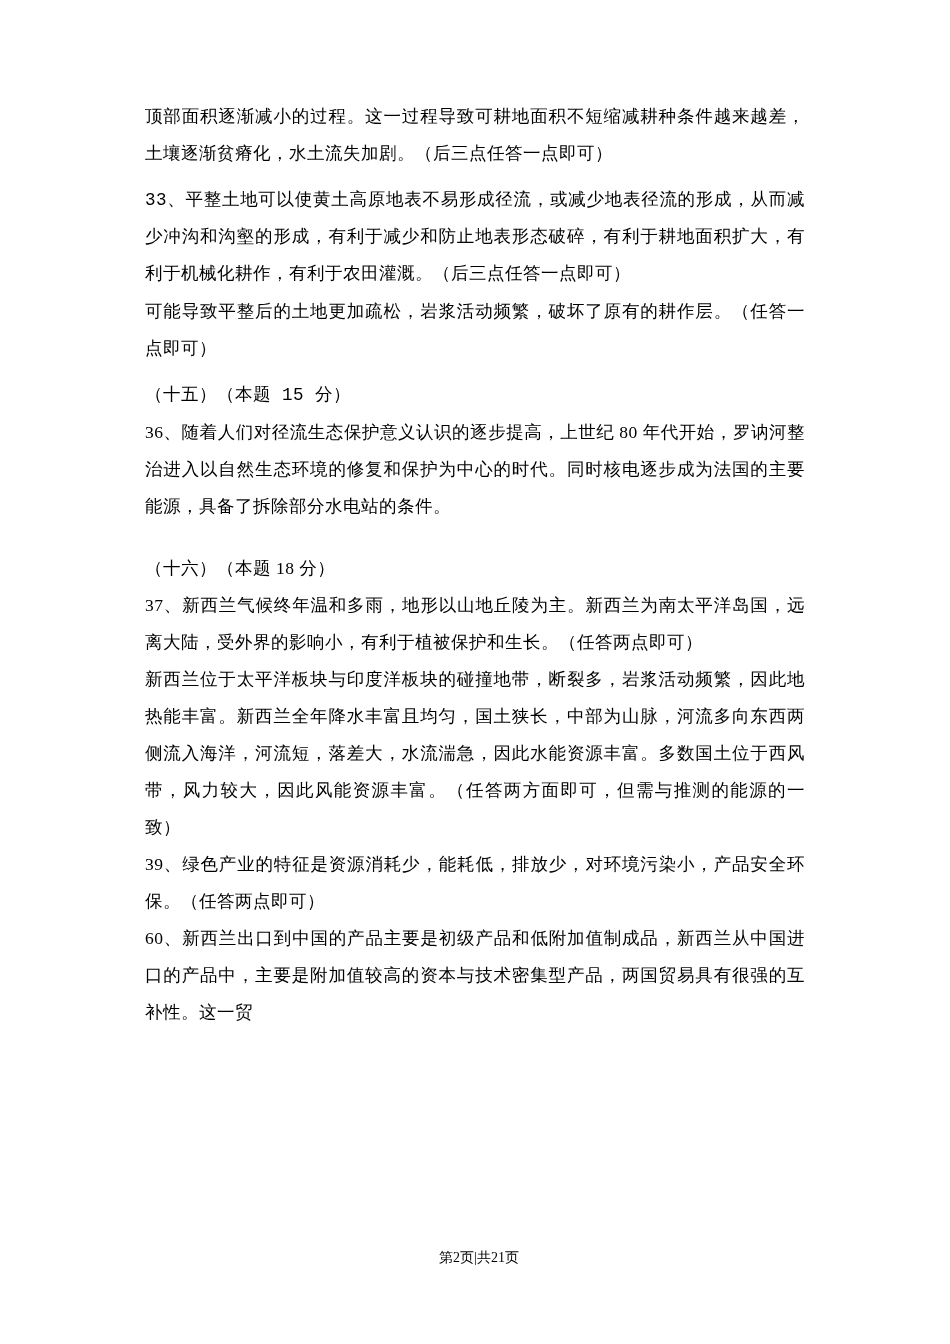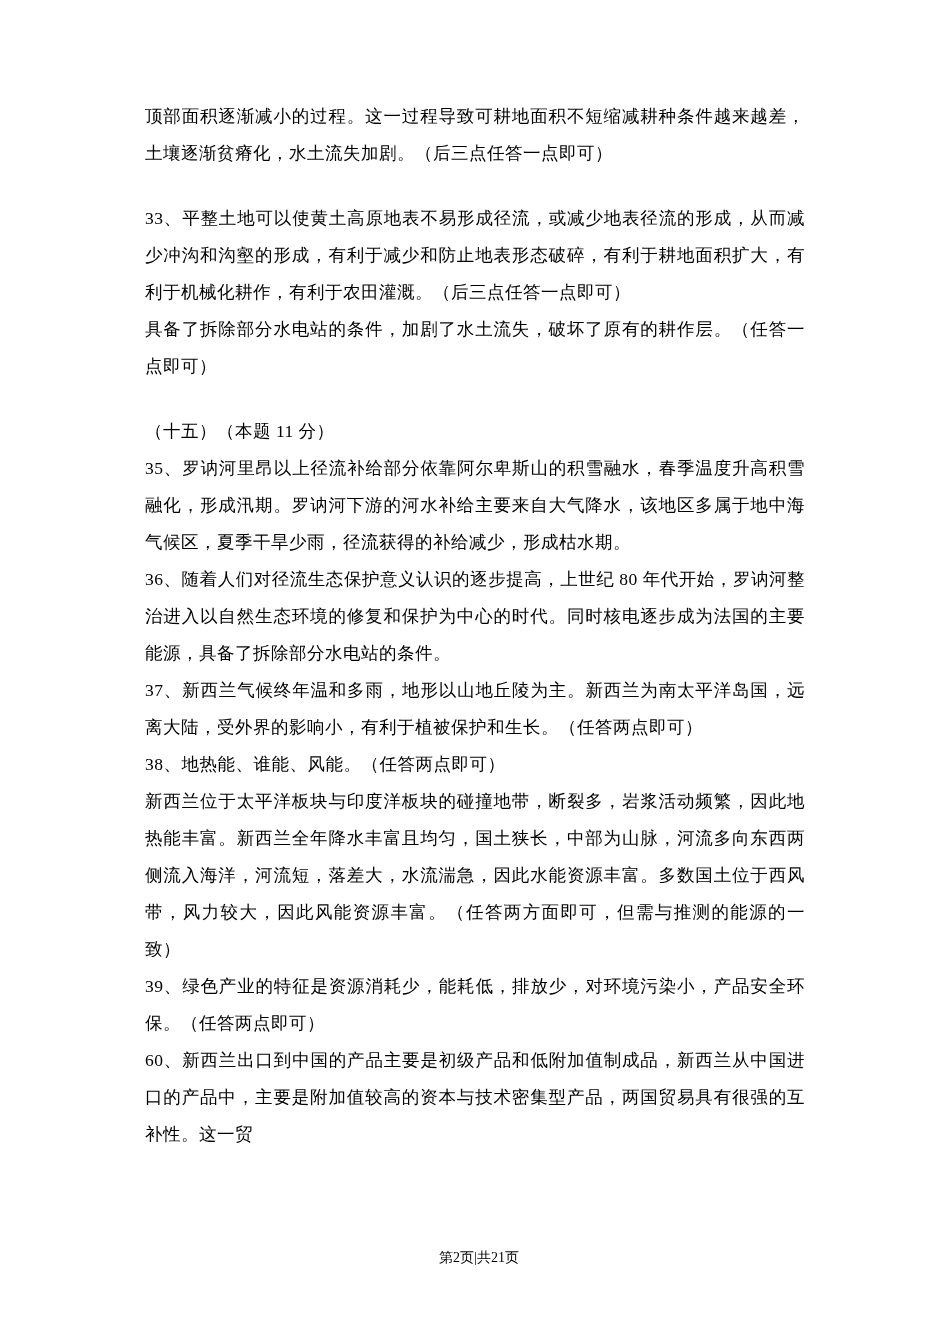--- a/index.html
+++ b/index.html
@@ -24,21 +24,21 @@
     width: 660px;
     font-size: 17.5px;
     line-height: 37px;
     text-align: justify;
     letter-spacing: 0.5px;
   }
   .para {
     margin: 0;
     text-justify: inter-ideograph;
   }
-  .mt-sm { margin-top: 28px; }
+  .mt-sm { margin-top: 10px; font-family: Liberation Mono, monospace; }
   .mt-md { margin-top: 25px; }
   .section-heading {
     text-align: left;
   }
   .footer {
     position: absolute;
     left: 4px;
     top: 1248px;
     width: 950px;
     text-align: center;
@@ -46,26 +46,25 @@
     line-height: 20px;
   }
 </style>
 </head>
 <body>
 
 <div class="page">
   <main class="content">
     <p class="para">顶部面积逐渐减小的过程。这一过程导致可耕地面积不短缩减耕种条件越来越差，土壤逐渐贫瘠化，水土流失加剧。（后三点任答一点即可）</p>
     <p class="para mt-sm">33、平整土地可以使黄土高原地表不易形成径流，或减少地表径流的形成，从而减少冲沟和沟壑的形成，有利于减少和防止地表形态破碎，有利于耕地面积扩大，有利于机械化耕作，有利于农田灌溉。（后三点任答一点即可）</p>
-    <p class="para">具备了拆除部分水电站的条件，加剧了水土流失，破坏了原有的耕作层。（任答一点即可）</p>
-    <p class="para mt-sm section-heading">（十五）（本题 11 分）</p>
-    <p class="para">35、罗讷河里昂以上径流补给部分依靠阿尔卑斯山的积雪融水，春季温度升高积雪融化，形成汛期。罗讷河下游的河水补给主要来自大气降水，该地区多属于地中海气候区，夏季干旱少雨，径流获得的补给减少，形成枯水期。</p>
+    <p class="para">可能导致平整后的土地更加疏松，岩浆活动频繁，破坏了原有的耕作层。（任答一点即可）</p>
+    <p class="para mt-sm section-heading">（十五）（本题 15 分）</p>
     <p class="para">36、随着人们对径流生态保护意义认识的逐步提高，上世纪 80 年代开始，罗讷河整治进入以自然生态环境的修复和保护为中心的时代。同时核电逐步成为法国的主要能源，具备了拆除部分水电站的条件。</p>
+    <p class="para mt-md section-heading">（十六）（本题 18 分）</p>
     <p class="para">37、新西兰气候终年温和多雨，地形以山地丘陵为主。新西兰为南太平洋岛国，远离大陆，受外界的影响小，有利于植被保护和生长。（任答两点即可）</p>
-    <p class="para">38、地热能、谁能、风能。（任答两点即可）</p>
     <p class="para">新西兰位于太平洋板块与印度洋板块的碰撞地带，断裂多，岩浆活动频繁，因此地热能丰富。新西兰全年降水丰富且均匀，国土狭长，中部为山脉，河流多向东西两侧流入海洋，河流短，落差大，水流湍急，因此水能资源丰富。多数国土位于西风带，风力较大，因此风能资源丰富。（任答两方面即可，但需与推测的能源的一致）</p>
     <p class="para">39、绿色产业的特征是资源消耗少，能耗低，排放少，对环境污染小，产品安全环保。（任答两点即可）</p>
     <p class="para">60、新西兰出口到中国的产品主要是初级产品和低附加值制成品，新西兰从中国进口的产品中，主要是附加值较高的资本与技术密集型产品，两国贸易具有很强的互补性。这一贸</p>
   </main>
   <footer class="footer">
     <span>第2页|共21页</span>
   </footer>
 </div>
 
 </body></html>

